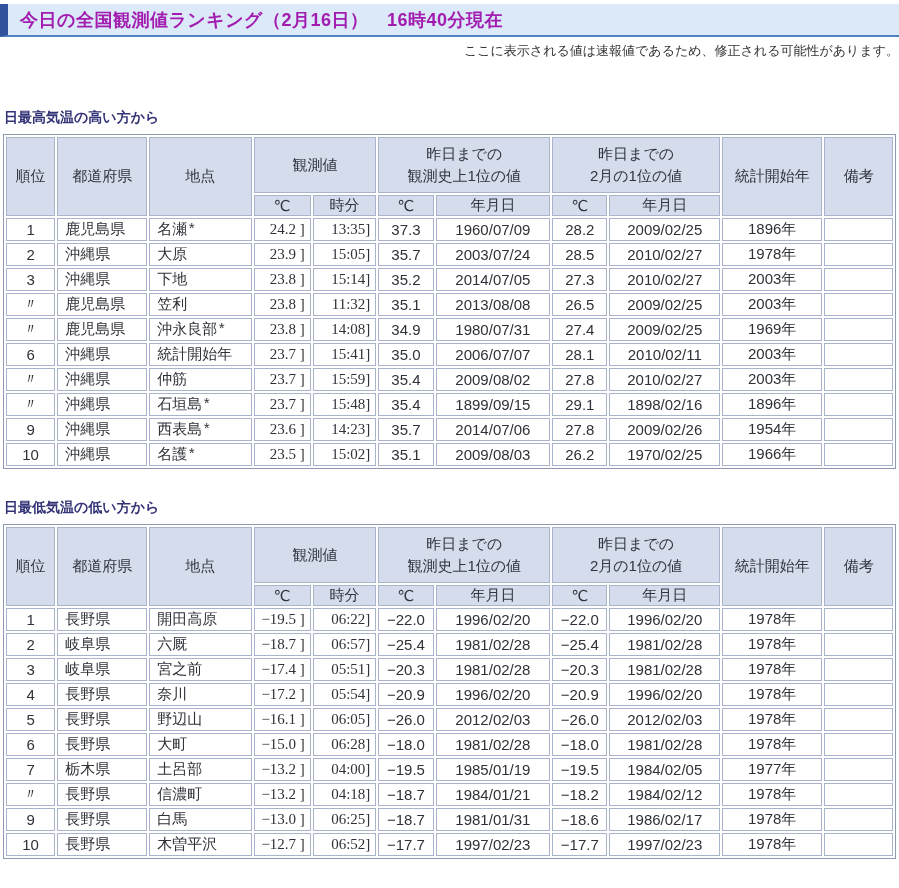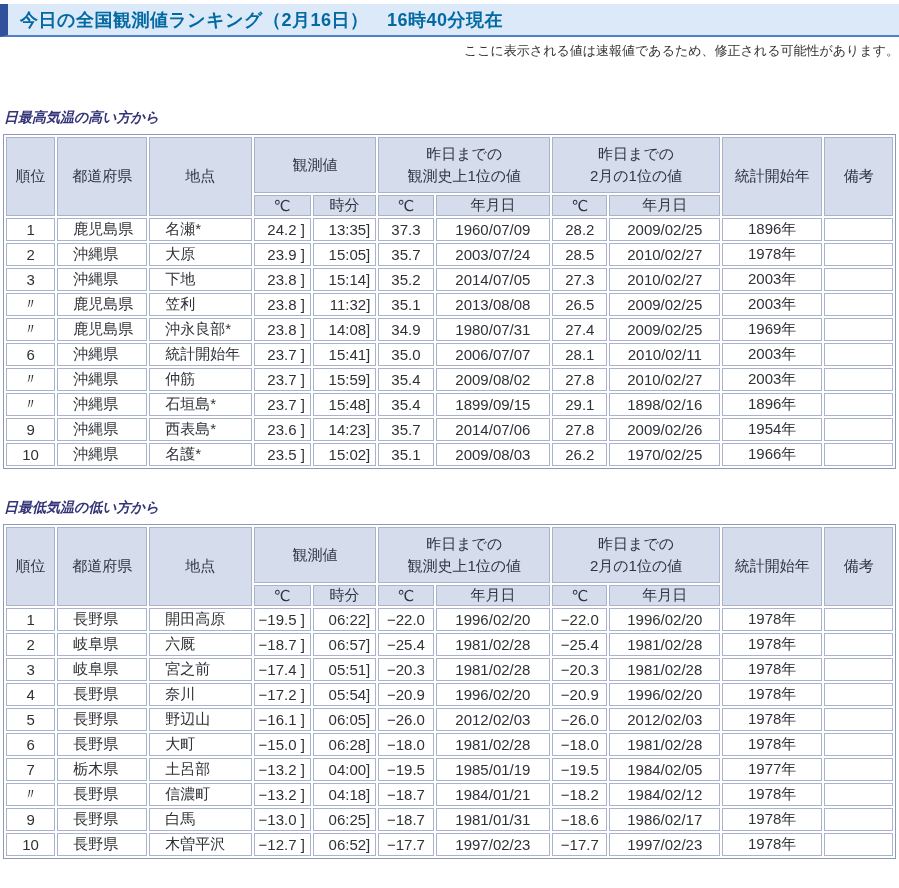--- a/index.html
+++ b/index.html
@@ -7,34 +7,33 @@
     width:899px;height:888px;overflow:hidden;background:#ffffff;
     font-family:"Liberation Sans","DejaVu Sans",sans-serif;
     color:#2e3138;
   }
   .title-bar{
     margin-top:4px;
     background:#dbe9f9;
     border-left:8px solid #31519c;
     border-bottom:2px solid #4e82c4;
     padding:4px 10px 3px 12px;
-    font-size:18px;font-weight:bold;color:#0369a1;
+    font-size:18px;font-weight:bold;color:#a21caf;
     letter-spacing:0.5px;
   }
   .notice{
     margin:5px 0 0 1px;
     font-size:13px;color:#333333;text-align:right;
   }
   .section{margin-left:3px;}
   .section-1{margin-top:49px;}
   .section-2{margin-top:30px;}
   .section-title{
     font-size:14px;font-weight:bold;color:#333377;
     margin:0 0 7px 1px;
-    font-style:italic;
   }
   table.rank-table{
     width:893px;
     table-layout:fixed;
     border-collapse:separate;
     border-spacing:2px;
     background:#ffffff;
     border:1px solid #8e9ab4;
   }
   .rank-table th,.rank-table td{
@@ -53,22 +52,22 @@
   .row-main th{height:54px;}
   .row-sub th{height:18px;}
   .rank-table td{
     background:#ffffff;
     height:21px;
     padding:0 4px;
     text-align:center;
   }
   .hline{display:block;line-height:1.45;}
   td.c-rank{text-align:center;}
-  td.c-pref,td.c-station{text-align:left;padding-left:15px;}
-  td.c-val,td.c-time{text-align:right;padding-right:5px;}
+  td.c-pref,td.c-station{text-align:left;padding-left:7px;font-family:Liberation Mono, monospace;}
+  td.c-val,td.c-time{text-align:right;padding-right:5px;font-family:Liberation Serif, serif;}
 </style>
 </head>
 <body>
 
 <div class="title-bar">
   <span>今日の全国観測値ランキング（2月16日）　16時40分現在</span>
 </div>
 <div class="notice">ここに表示される値は速報値であるため、修正される可能性があります。</div>
 
 <div class="section section-1">

